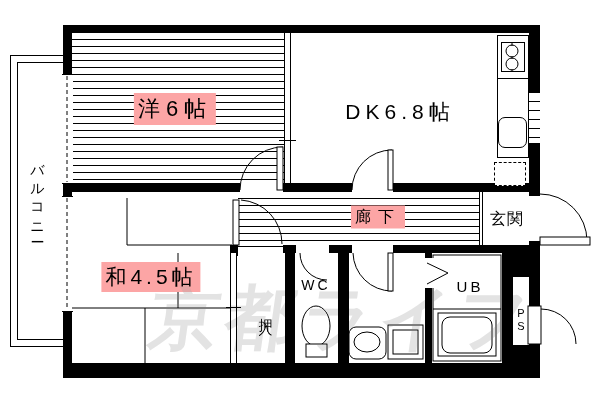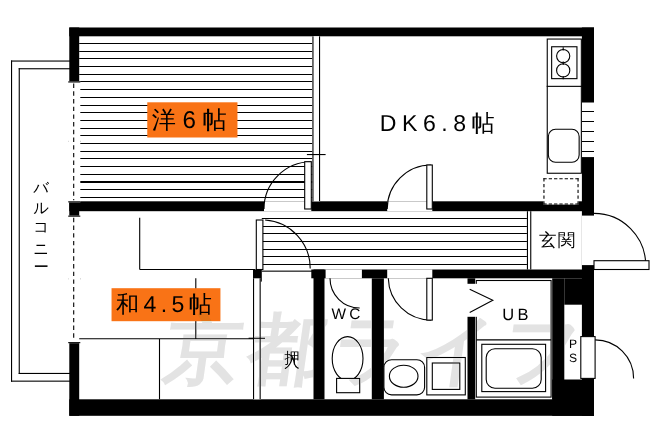--- a/index.html
+++ b/index.html
@@ -21,21 +21,21 @@
      repeating-linear-gradient(to bottom,#ffffff 0px,#ffffff 8px,#000 8px,#000 9px);z-index:23;
      border-top:1px solid #000;border-bottom:1px solid #000;}
   
   .box{position:absolute;border:1px solid #000;background:#fff;z-index:24;}
   .boxdash{position:absolute;border:1px dashed #000;background:#fff;z-index:24;}
   
   #lineart{position:absolute;left:0;top:0;z-index:30;}
   
   .lbl{position:absolute;z-index:40;white-space:nowrap;transform:translate(-50%,-50%);
        font-size:15px;letter-spacing:2px;}
-  .lbl.bgw{background:#f97316;padding:1px 4px;}
+  .lbl.bgw{background:#fca5a5;padding:1px 4px;}
   .vert{writing-mode:vertical-rl;text-orientation:upright;transform:translate(-50%,-50%);}
   
   #watermark{position:absolute;z-index:50;font-size:70px;font-weight:bold;
      letter-spacing:6px;transform:skewX(-8deg);mix-blend-mode:darken;pointer-events:none;}
 </style>
 </head>
 <body>
 
 <div id="plan">
 
@@ -153,20 +153,21 @@
     </g>
 
     <g stroke="#000" stroke-width="1" stroke-dasharray="4 3">
       <path d="M67 76 V182 M67 198 V310"></path>
     </g>
   </svg>
 
   <div class="lbl bgw" style="left:175px;top:109px;font-size:22px;letter-spacing:6px;">洋6帖</div>
   <div class="lbl" style="left:400px;top:112px;font-size:21px;letter-spacing:5px;">DK6.8帖</div>
   <div class="lbl bgw" style="left:151px;top:277px;font-size:21px;letter-spacing:4px;">和4.5帖</div>
+  <div class="lbl bgw" style="left:378px;top:217px;font-size:16px;letter-spacing:7px;">廊下</div>
   <div class="lbl" style="left:507px;top:219px;font-size:16px;letter-spacing:1px;text-align:right;">玄関</div>
   <div class="lbl vert" style="left:38px;top:196px;font-size:14px;letter-spacing:4px;z-index:40;position:absolute;">バルコニー</div>
   <div class="lbl vert" style="left:266px;top:310px;font-size:14px;letter-spacing:3px;z-index:40;position:absolute;">押入</div>
   <div class="lbl" style="left:316px;top:285px;font-size:14px;letter-spacing:3px;">WC</div>
   <div class="lbl" style="left:470px;top:286px;font-size:15px;letter-spacing:3px;">UB</div>
   <div class="lbl vert" style="left:521px;top:320px;font-size:11px;letter-spacing:1px;z-index:40;position:absolute;">PS</div>
 
   <div id="watermark" style="left:150px;top:272px;color:#e3e3e3;">京都ライフ</div>
 </div>
 

